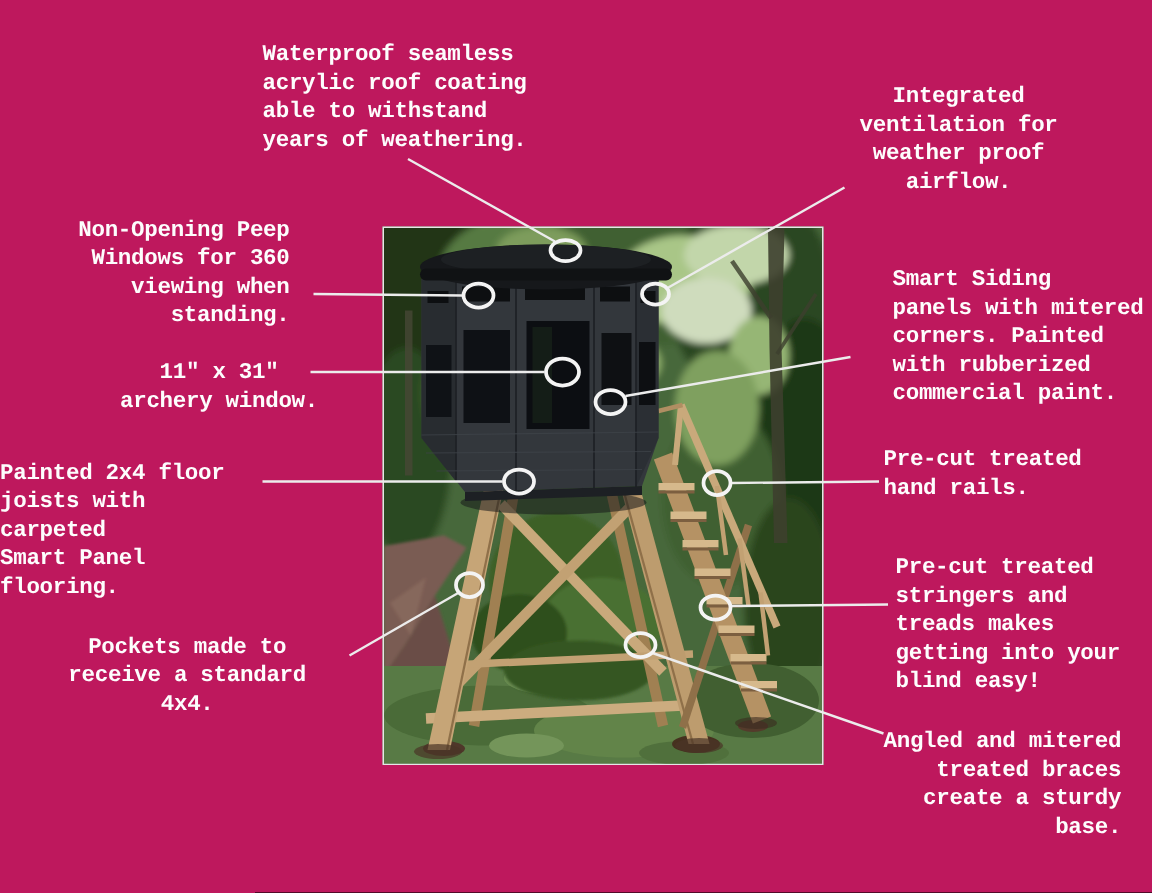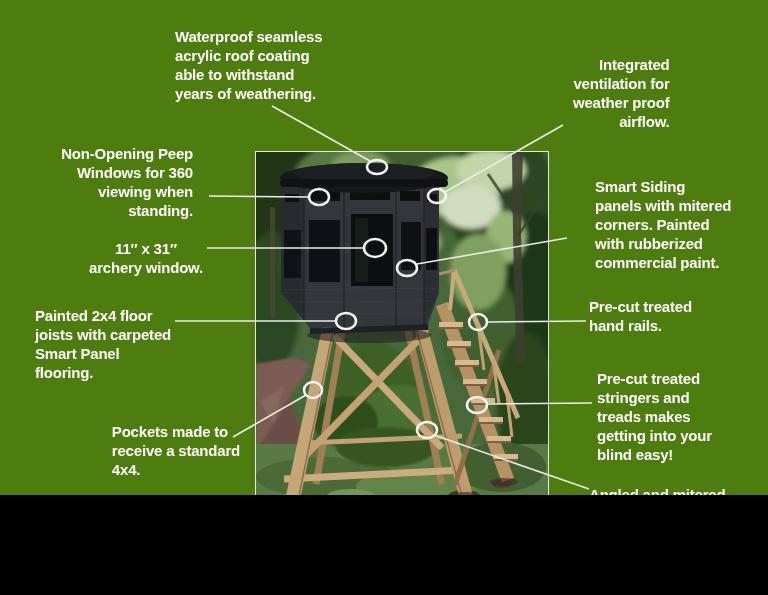--- a/index.html
+++ b/index.html
@@ -1,32 +1,32 @@
 <!DOCTYPE html>
 <html><head>
 <meta charset="utf-8">
 <style>
   html,body{margin:0;padding:0;background:#000;}
-  .stage{position:relative;width:768px;height:495px;background:#4d7c0f;overflow:hidden;
-         font-family:Liberation Sans, sans-serif;}
+  .stage{position:relative;width:768px;height:595px;background:#be185d;overflow:hidden;
+         font-family:Liberation Mono, monospace;}
   .photo{position:absolute;left:255px;top:151px;width:294px;height:359px;
          border:1px solid #e6e6e6;box-sizing:border-box;background:#47683b;}
   .photo svg{display:block;width:100%;height:100%;}
   .overlay{position:absolute;left:0;top:0;width:768px;height:595px;pointer-events:none;}
   .ann{position:absolute;color:#fdfdfd;font-weight:700;font-size:15px;line-height:19px;
        white-space:pre-line;letter-spacing:-0.2px;}
   .a-roof{left:175px;top:27px;text-align:left;}
-  .a-vent{left:573px;top:55px;text-align:right;}
+  .a-vent{left:573px;top:55px;text-align:center;}
   .a-peep{right:575px;top:144px;text-align:right;}
   .a-arch{left:46px;top:239px;width:200px;text-align:center;}
   .a-siding{left:595px;top:177px;text-align:left;}
   .a-floor{right:597px;top:285px;margin-top:21px;}
   .a-rails{left:589px;top:297px;text-align:left;}
   .a-stringers{left:597px;top:369px;text-align:left;}
-  .a-pockets{right:528px;top:422px;text-align:left;}
+  .a-pockets{right:564px;top:422px;text-align:center;}
   .a-braces{left:589px;top:485px;text-align:right;}
   .overlay line{stroke:#ececec;stroke-width:1.6;}
   .overlay ellipse{stroke:#f4f4f4;stroke-width:2.5;fill:none;}
 </style>
 </head>
 <body>
 
 <div class="stage">
 
   <div class="photo">

